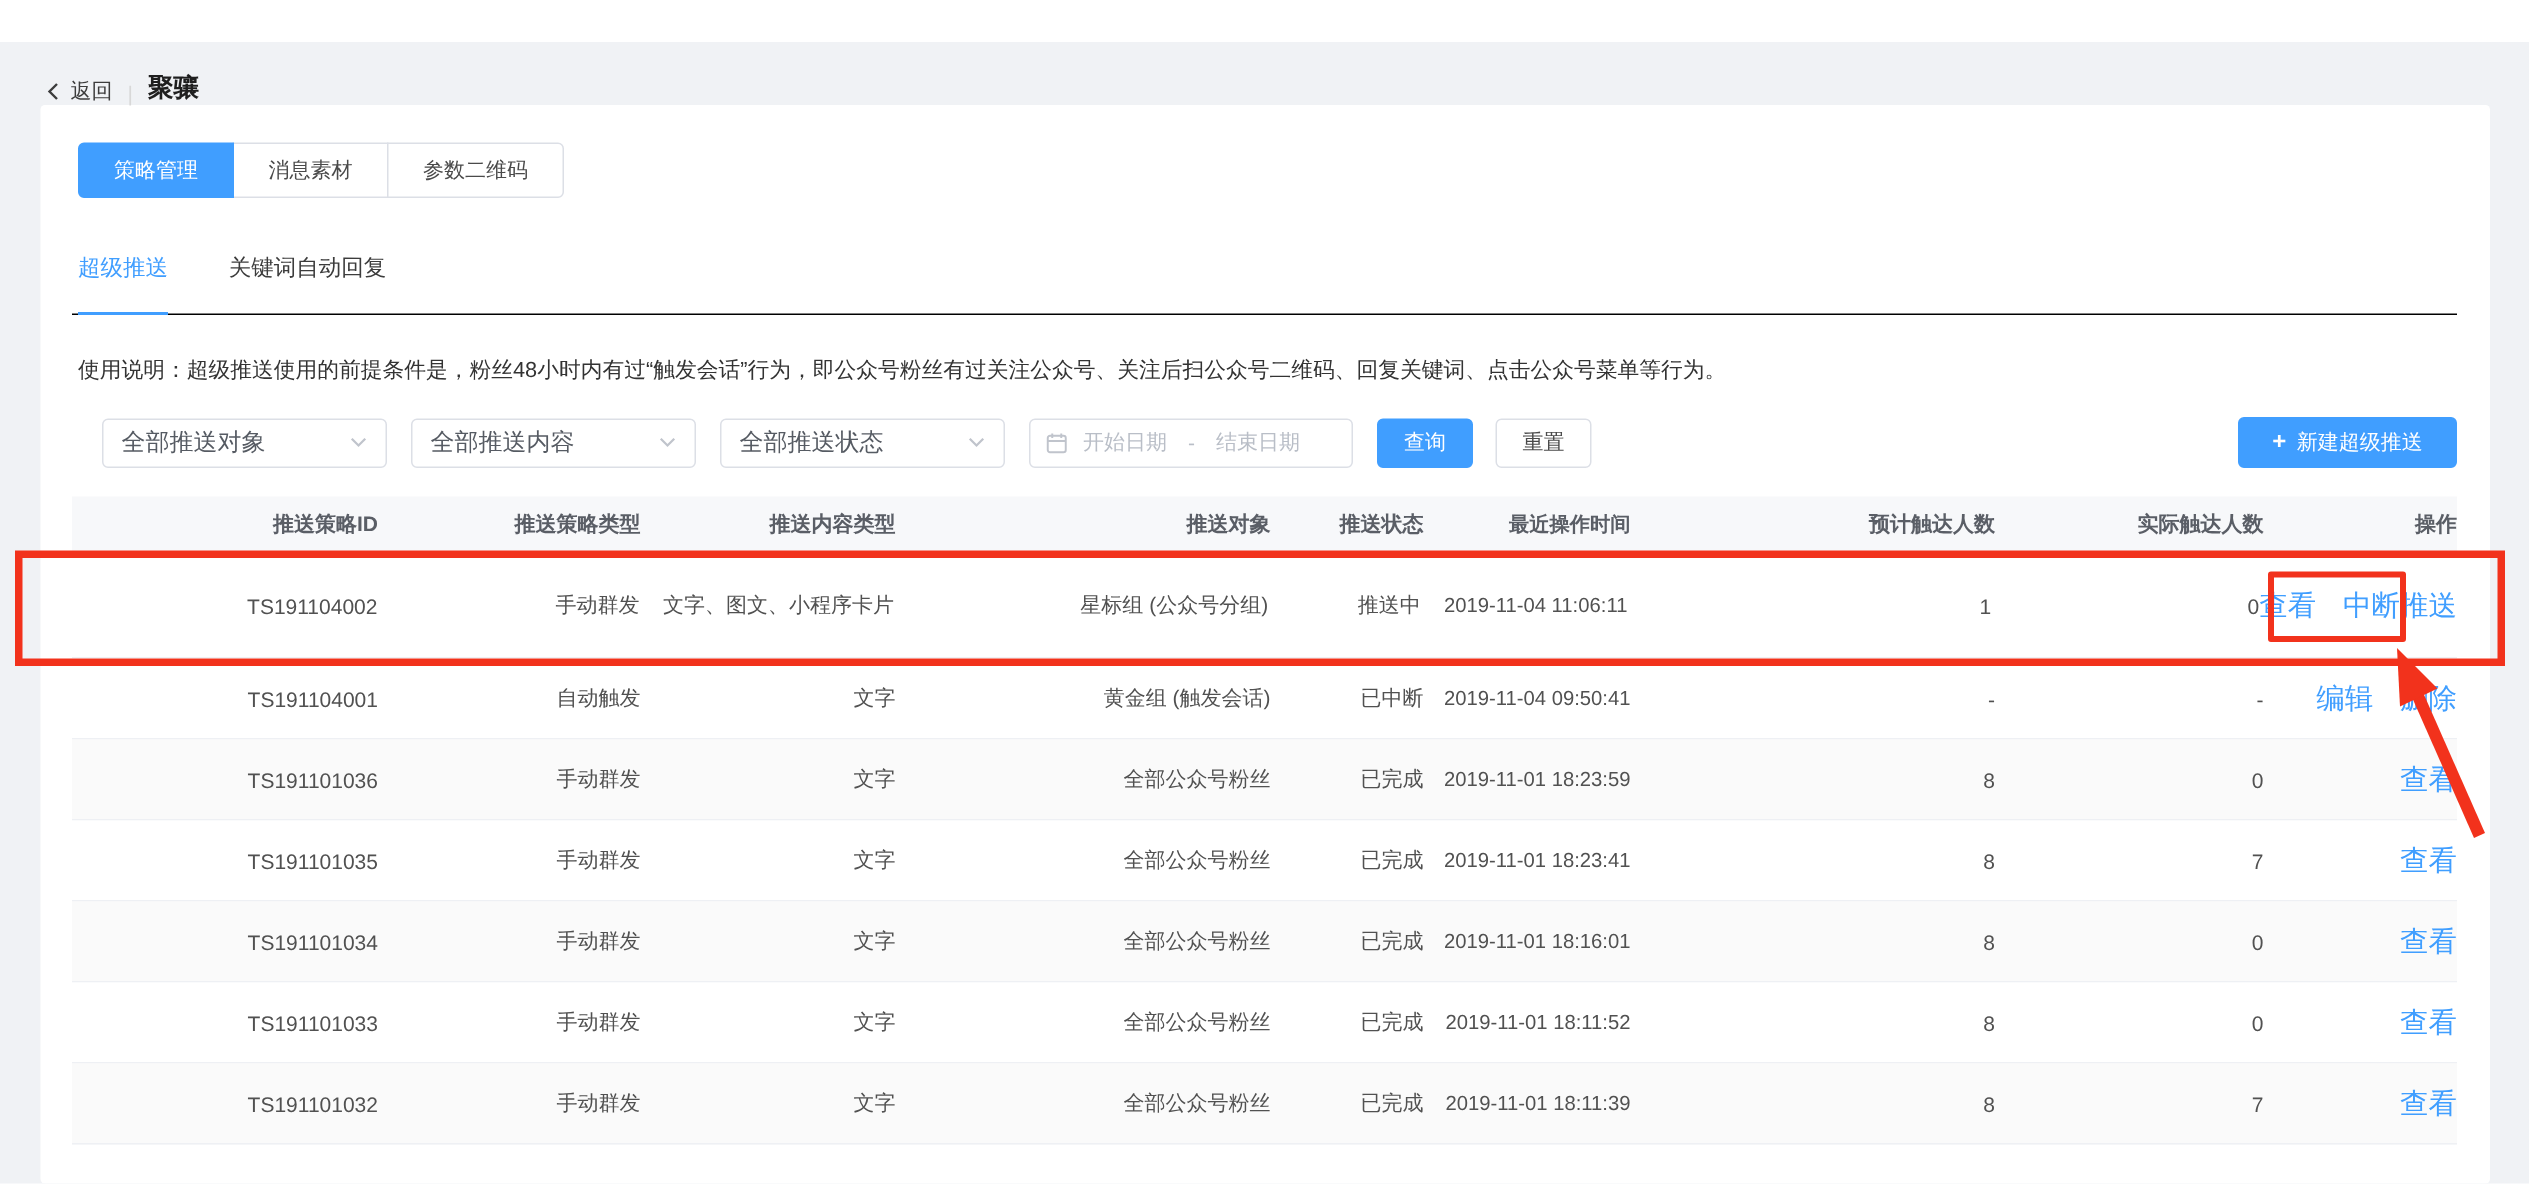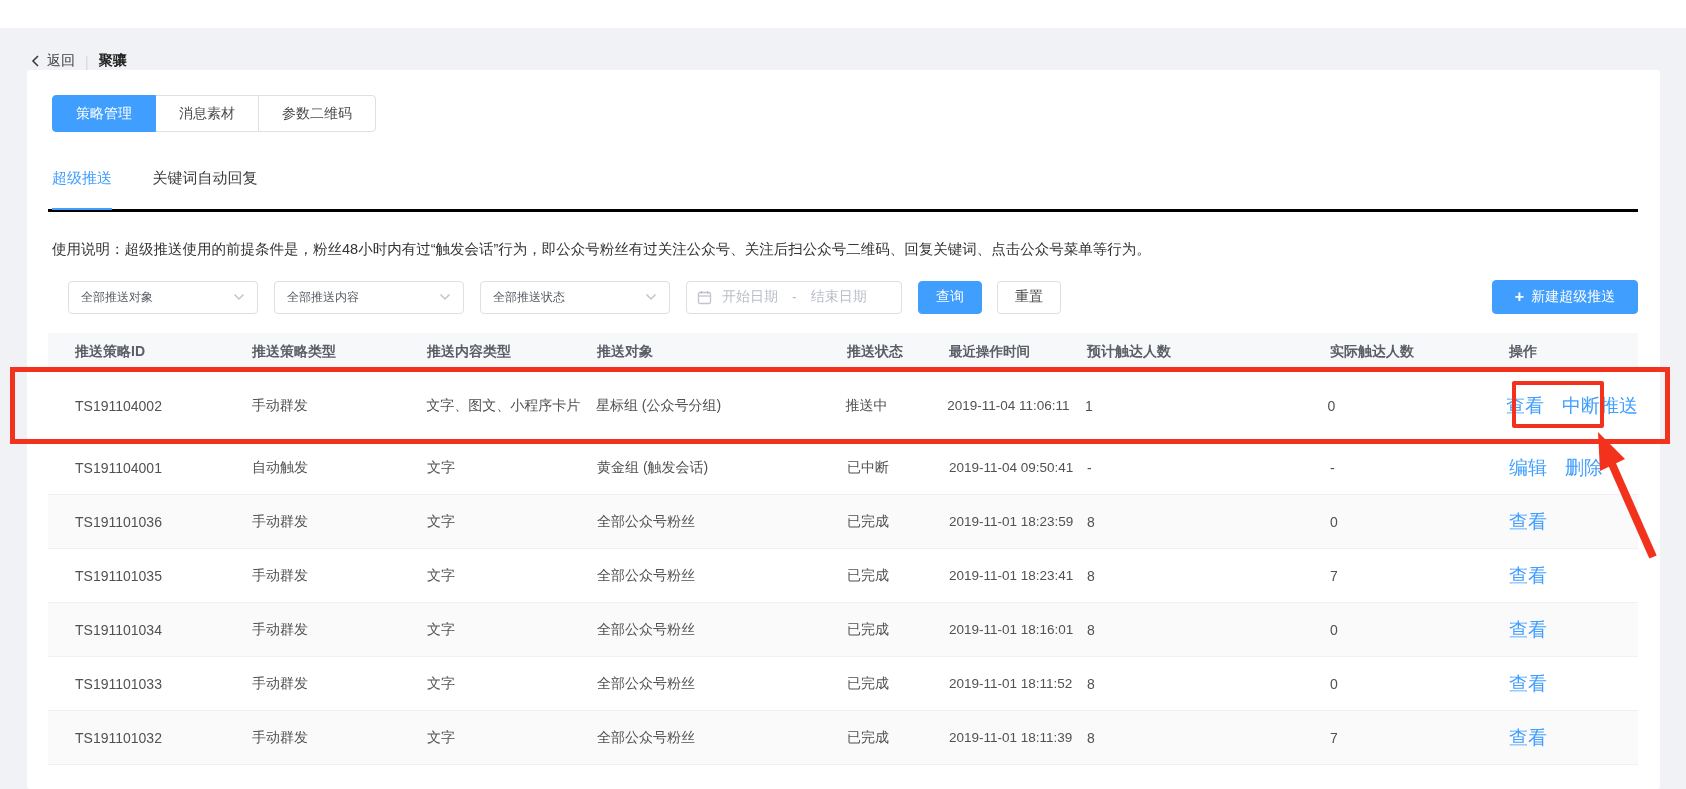--- a/index.html
+++ b/index.html
@@ -3,49 +3,49 @@
 <meta charset="utf-8">
 <style>
   * { margin:0; padding:0; box-sizing:border-box; }
   html,body { font-family:"Liberation Sans","DejaVu Sans",sans-serif; }
   .page { position:relative; width:1686px; height:789px; background:#f0f2f5; overflow:hidden; }
   .topstrip { height:28px; background:#ffffff; }
   .page-header { height:42px; display:flex; align-items:flex-end; padding-left:30px; }
   .back-link { display:flex; align-items:center; cursor:pointer; color:#3c3c3c; font-size:14px; }
   .back-chevron { display:inline-flex; margin-right:6px; }
   .hdr-divider { color:#d8d8d8; margin:0 10px; font-size:14px; }
-  .page-title { font-size:14px; font-weight:bold; color:#1f1f1f; }
+  .page-title { font-size:17px; font-weight:bold; color:#1f1f1f; }
 
   .card { margin-left:27px; width:1633px; height:719px; background:#ffffff; border-radius:3px;
           padding:0 22px 0 21px; }
 
   
   .tabs { display:inline-flex; margin-top:25px; margin-left:4px;justify-content:flex-end; }
   .tab { height:37px; padding:0 23px; display:flex; align-items:center; font-size:14px; color:#4a4a4a;
          background:#fff; border:1px solid #dcdfe6; margin-left:-1px; cursor:pointer; white-space:nowrap; }
   .tab:first-child { border-radius:4px 0 0 4px; margin-left:0; }
   .tab:last-child { border-radius:0 4px 4px 0; }
   .tab.active { background:#409EFF; border-color:#409EFF; color:#fff; z-index:1; }
 
   
-  .subtabs { margin-top:37px; border-bottom:3px solid #000000; padding-left:4px; }
+  .subtabs { margin-top:37px; border-bottom:1px solid #000000; padding-left:4px; }
   .subtab { display:inline-block; position:relative; font-size:15px; color:#3c3c3c;
             padding-bottom:21px; margin-right:36px; cursor:pointer; }
   .subtab.active { color:#409EFF; }
   .subtab.active::after { content:""; position:absolute; left:0; right:0; bottom:-1px; height:2px; background:#409EFF; }
 
   .notice { margin-top:26px; margin-left:4px; font-size:14.5px; color:#333; line-height:22px; }
 
   
   .filters { margin-top:20px; display:flex; align-items:center; padding-left:4px; }
   .f-input, .f-select, .f-date { height:33px; border:1px solid #dcdfe6; border-radius:4px; background:#fff; }
   .f-input { width:190px; padding:0 12px; font-size:14px; color:#333; outline:none; }
   .f-input::placeholder { color:#b9bec7; }
   .f-select { width:190px; margin-left:16px; display:flex; align-items:center; justify-content:space-between;
-              padding:0 12px; font-size:12px; color:#565b63; cursor:pointer; }
+              padding:0 12px; font-size:16px; color:#565b63; cursor:pointer; }
   .caret { display:inline-flex; }
   .f-date { width:216px; margin-left:16px; display:flex; align-items:center; padding:0 10px;
             font-size:14px; color:#b9bec7;text-align:center; }
   .f-date .sep { margin:0 14px; color:#b9bec7; }
   .f-date .d-label { cursor:text; }
   .cal-icon { display:inline-flex; margin-right:10px; }
   .btn { height:33px; border-radius:4px; font-size:14px; display:flex; align-items:center; justify-content:center;
          cursor:pointer; user-select:none; }
   .btn-primary { background:#409EFF; color:#fff; border:1px solid #409EFF; }
   .btn-search { width:64px; margin-left:16px; }
@@ -57,21 +57,21 @@
   .table { margin-top:19px; }
   .thead { height:38px; background:#f7f8fa; display:flex; align-items:center; }
   .trow { height:54px; display:flex; align-items:center; border-bottom:1px solid #eef0f4; background:#fff; }
   .trow.first { height:70px; }
   .trow.alt { background:#fafafa; }
   .cell { font-size:14px; color:#515151; white-space:nowrap; overflow:visible; }
   .thead .cell { color:#5a5e66; font-weight:600; }
   .c1{width:177px; padding-left:0;} .c2{width:175px;} .c3{width:170px;} .c4{width:250px;}
   .c5{width:102px;} .c6{width:138px;} .c7{width:243px;} .c8{width:179px;} .c9{flex:1;}
   .cell.c6 { font-size:13.5px; }
-  .tbl-pad { padding-left:27px; } 
+  .tbl-pad { padding-left:27px;text-align:right; } 
   .link { color:#409EFF; cursor:pointer; font-size:19px; text-decoration:none; }
   .link + .link { margin-left:14px; }
 
   
   .ann { position:absolute; pointer-events:none; z-index:50; }
   .ann-row-box { left:10px; top:367px; width:1660px; height:77px; border:5px solid #f2321c; }
   .ann-action-box { left:1512px; top:381px; width:92px; height:47px; border:4px solid #f2321c; border-radius:2px; }
   .ann-arrow { left:1555px; top:424px; }
 </style>
 </head>

